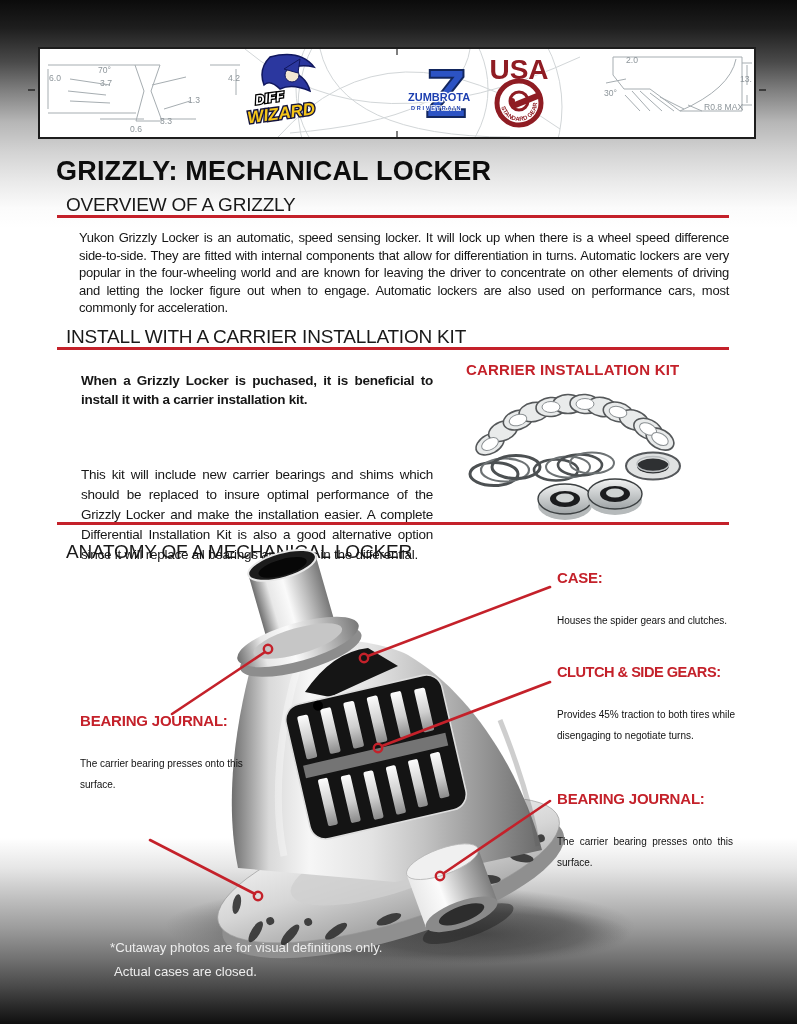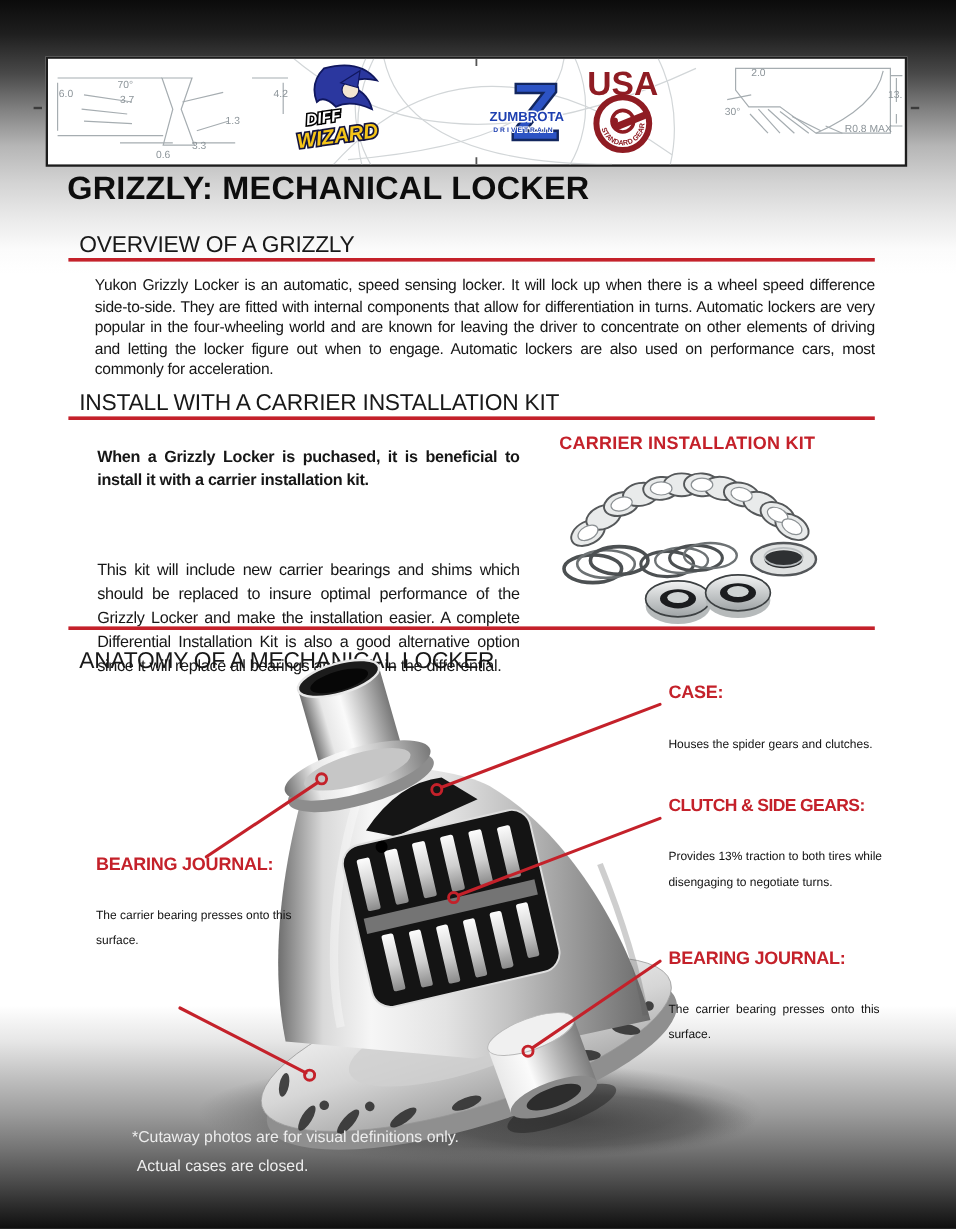--- a/index.html
+++ b/index.html
@@ -14,21 +14,21 @@
   }
   .abs{position:absolute;}
   
   .banner{position:absolute;left:38px;top:47px;width:714px;height:88px;
     background:#fff;border:2px solid #1d1d1d;overflow:hidden;}
   .banner svg{position:absolute;left:0;top:0;}
   .dim{font-size:8.6px;fill:#8d959a;font-family:"Liberation Sans",sans-serif;}
   .mark{position:absolute;background:#3c3c3c;}
   .logo{position:absolute;top:0;height:88px;}
   
-  .title{position:absolute;left:56px;top:142px;font-size:27px;font-weight:bold;
+  .title{position:absolute;left:56px;top:156px;font-size:27px;font-weight:bold;
     color:#0d0d0d;letter-spacing:.2px;}
   .h2{position:absolute;font-size:19px;font-weight:normal;color:#191919;letter-spacing:-.2px;}
   .rule{position:absolute;left:57px;width:672px;height:3px;background:#c4212a;}
   .para{position:absolute;text-align:justify;color:#161616;}
   .p-overview{left:79px;top:229px;width:650px;font-size:13px;line-height:17.6px;letter-spacing:-.25px;}
   .p-lead{left:81px;top:371px;width:352px;font-size:13.5px;font-weight:bold;line-height:19px;letter-spacing:-.25px;}
   .p-install{left:81px;top:419px;width:352px;font-size:13.5px;line-height:20px;letter-spacing:-.25px;margin-top:46px;}
   .kit-label{position:absolute;left:466px;top:361px;font-size:15px;font-weight:bold;
     color:#c4212a;letter-spacing:.2px;}
   
@@ -342,21 +342,21 @@
       <circle cx="258" cy="896" r="4.2" stroke-width="2.4"></circle>
     </g>
   </svg>
 
   <div class="co co-right" style="left:557px;top:569px;width:176px;">
     <div class="lbl">CASE:</div>
     <div class="txt">Houses the spider gears and clutches.</div>
   </div>
   <div class="co co-right co-clutch" style="left:557px;top:664px;width:178px;">
     <div class="lbl">CLUTCH &amp; SIDE GEARS:</div>
-    <div class="txt">Provides 13% traction to both tires while disengaging to negotiate turns.</div>
+    <div class="txt">Provides 45% traction to both tires while disengaging to negotiate turns.</div>
   </div>
   <div class="co co-right" style="left:557px;top:790px;width:176px;">
     <div class="lbl">BEARING JOURNAL:</div>
     <div class="txt">The carrier bearing presses onto this surface.</div>
   </div>
   <div class="co" style="left:80px;top:712px;width:188px;">
     <div class="lbl">BEARING JOURNAL:</div>
     <div class="txt">The carrier bearing presses onto this surface.</div>
   </div>
 

